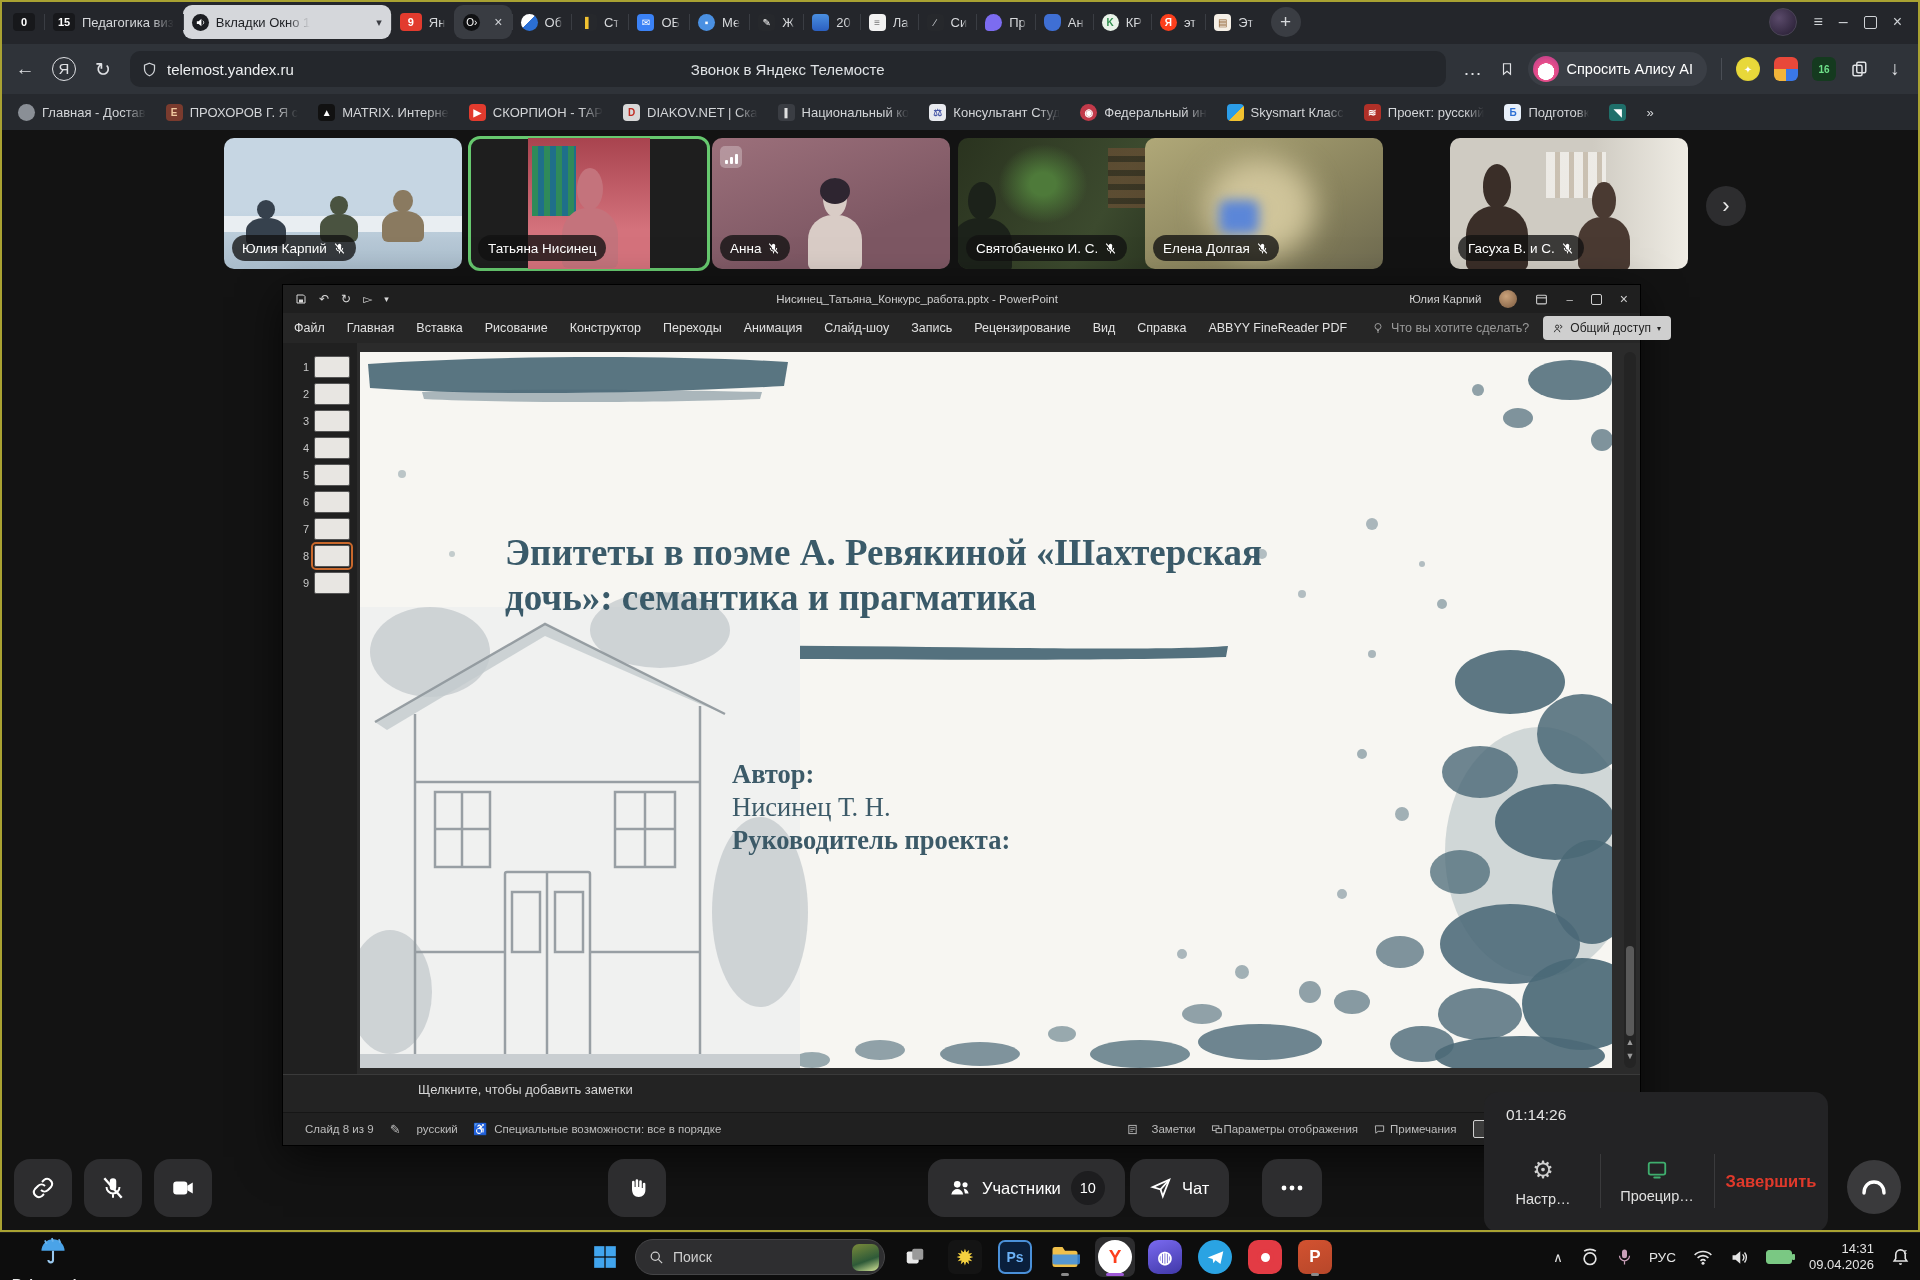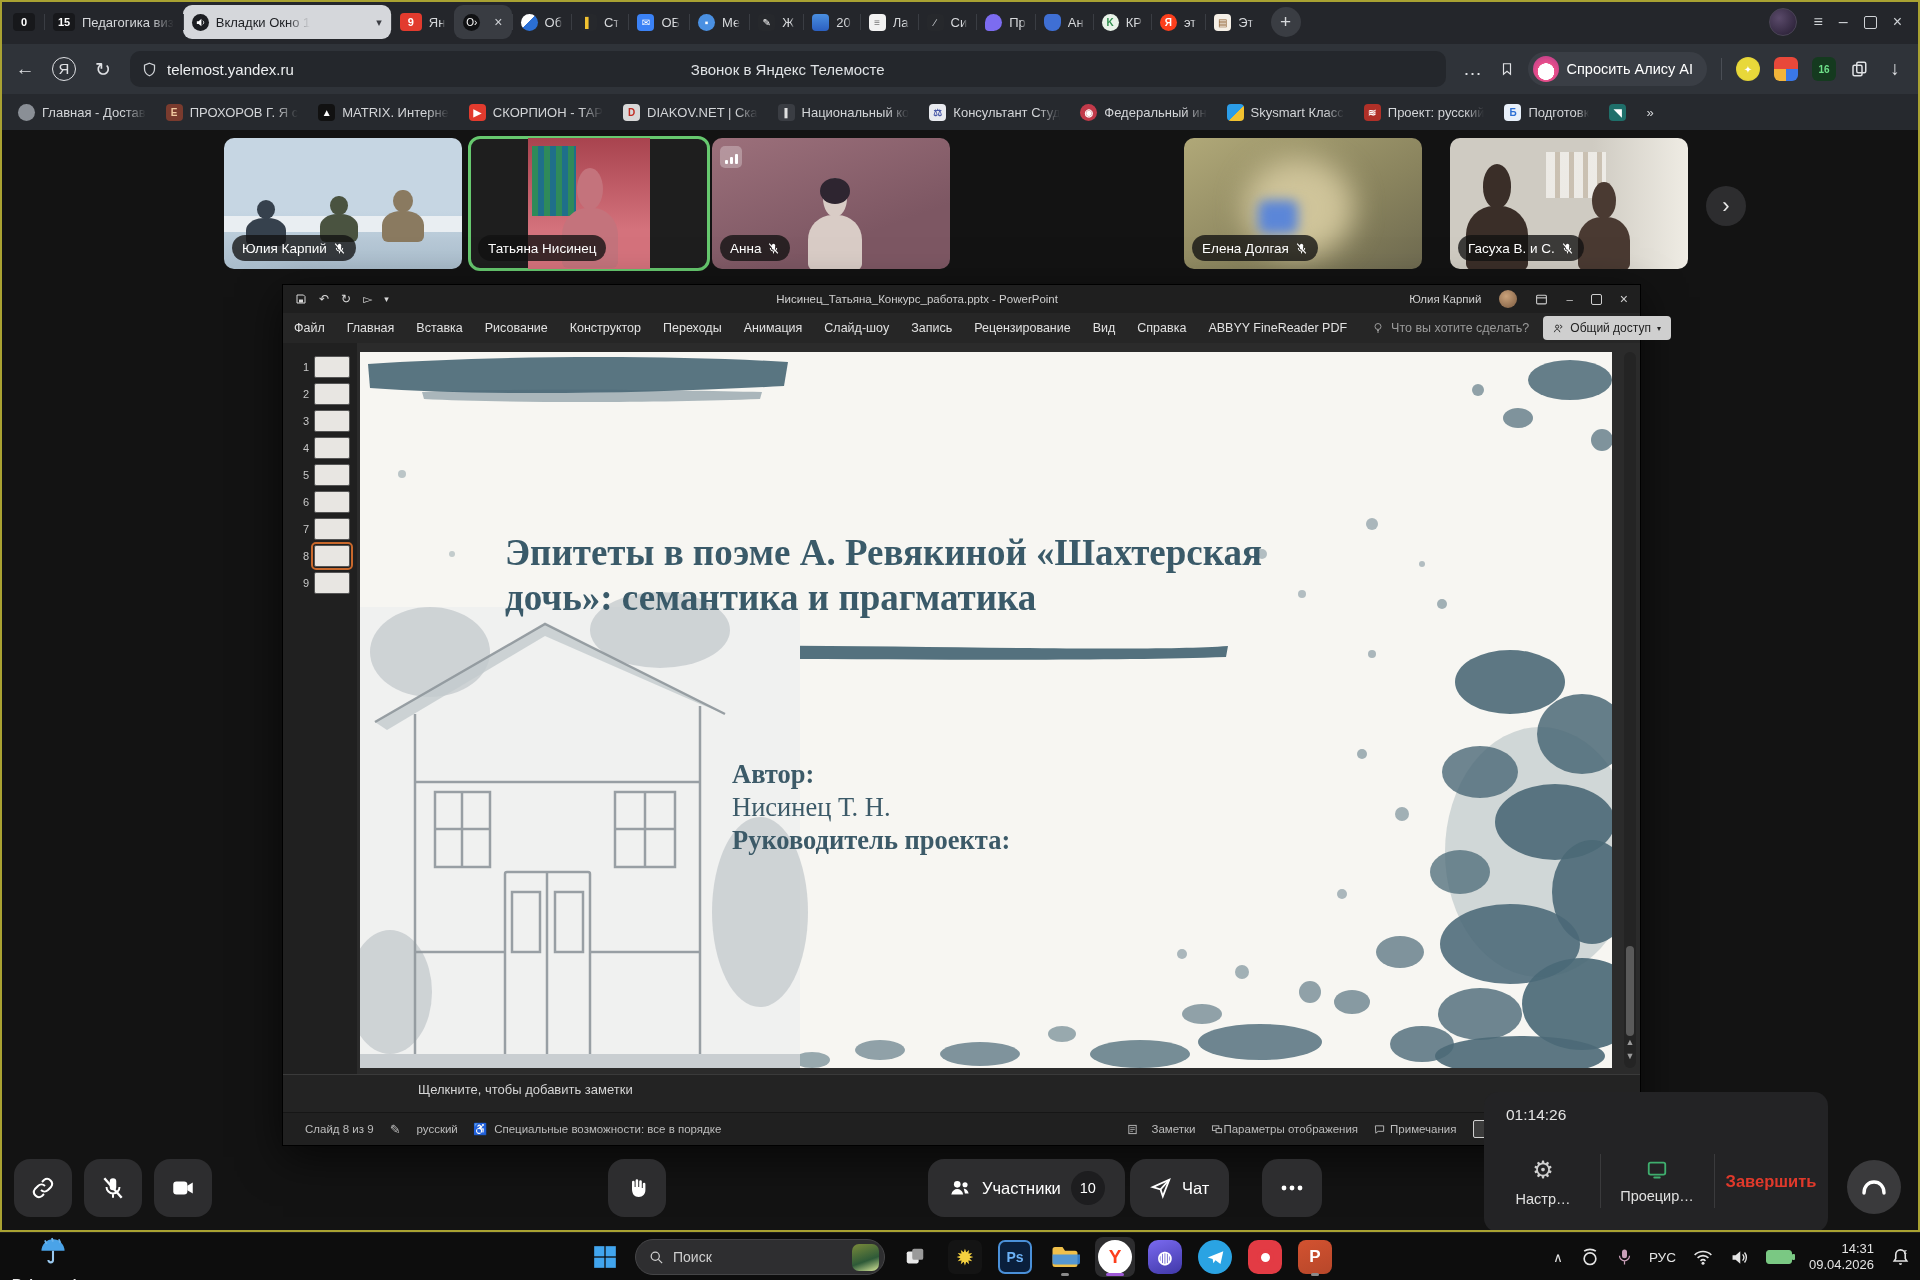--- a/index.html
+++ b/index.html
@@ -373,22 +373,35 @@
       <div class="namepill">
           <span>Анна</span>
         <svg width="13" height="13" viewBox="0 0 24 24">
             <path d="M12 3a3 3 0 0 1 3 3v5a3 3 0 0 1-6 0V6a3 3 0 0 1 3-3z" fill="#fff"></path>
             <path d="M6 11a6 6 0 0 0 12 0M12 17v4" stroke="#fff" stroke-width="1.8" fill="none"></path>
             <line x1="4" y1="3" x2="20" y2="21" stroke="#fff" stroke-width="2.2"></line>
           </svg>
       </div>
     </div>
 
-
-    <div class="tile" style="left:1184px;background:linear-gradient(150deg,#b0a878,#8a845e 60%,#6e6a50)">
+    <div class="tile" style="left:958px;background:linear-gradient(120deg,#2a331f,#3c4a2e 60%,#242d1c)">
+      <div class="abs" style="left:150px;top:10px;width:80px;height:60px;background:repeating-linear-gradient(180deg,#6a4e34 0 8px,#3a2e20 8px 14px);opacity:.7"></div>
+      <div class="abs" style="left:40px;top:6px;width:90px;height:80px;background:radial-gradient(ellipse at 50% 50%,#4e7a3a 20%,transparent 70%)"></div>
+      <div class="sil" style="left:-6px;top:44px;width:60px;height:90px;color:#1c221a"></div>
+      <div class="namepill">
+          <span>Святобаченко И. С.</span>
+        <svg width="13" height="13" viewBox="0 0 24 24">
+            <path d="M12 3a3 3 0 0 1 3 3v5a3 3 0 0 1-6 0V6a3 3 0 0 1 3-3z" fill="#fff"></path>
+            <path d="M6 11a6 6 0 0 0 12 0M12 17v4" stroke="#fff" stroke-width="1.8" fill="none"></path>
+            <line x1="4" y1="3" x2="20" y2="21" stroke="#fff" stroke-width="2.2"></line>
+          </svg>
+      </div>
+    </div>
+
+    <div class="tile" style="left:1145px;background:linear-gradient(150deg,#b0a878,#8a845e 60%,#6e6a50)">
       <div class="abs" style="left:60px;top:20px;width:110px;height:100px;border-radius:50%;background:#cfc49a;filter:blur(14px)"></div>
       <div class="abs" style="left:74px;top:62px;width:40px;height:34px;border-radius:8px;background:#5b86d8;filter:blur(6px)"></div>
       <div class="namepill">
           <span>Елена Долгая</span>
         <svg width="13" height="13" viewBox="0 0 24 24">
             <path d="M12 3a3 3 0 0 1 3 3v5a3 3 0 0 1-6 0V6a3 3 0 0 1 3-3z" fill="#fff"></path>
             <path d="M6 11a6 6 0 0 0 12 0M12 17v4" stroke="#fff" stroke-width="1.8" fill="none"></path>
             <line x1="4" y1="3" x2="20" y2="21" stroke="#fff" stroke-width="2.2"></line>
           </svg>
       </div>

